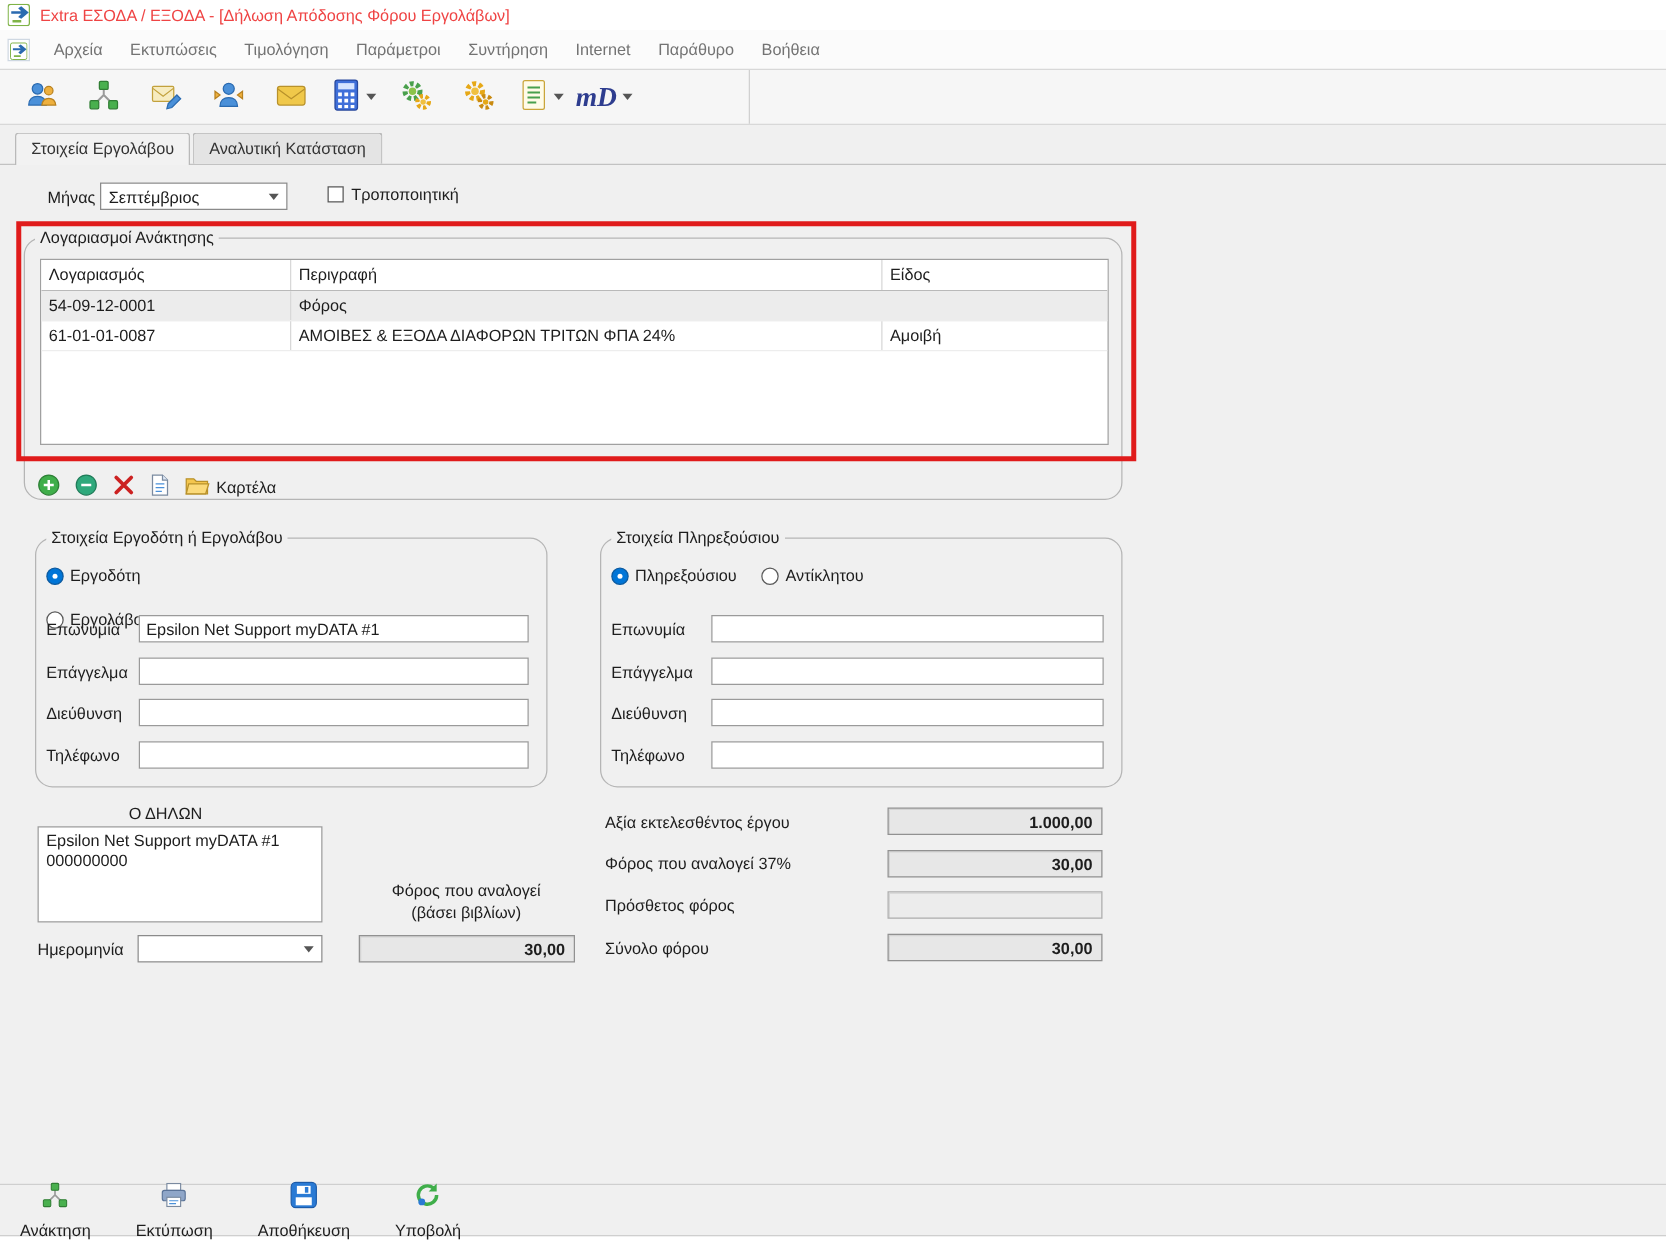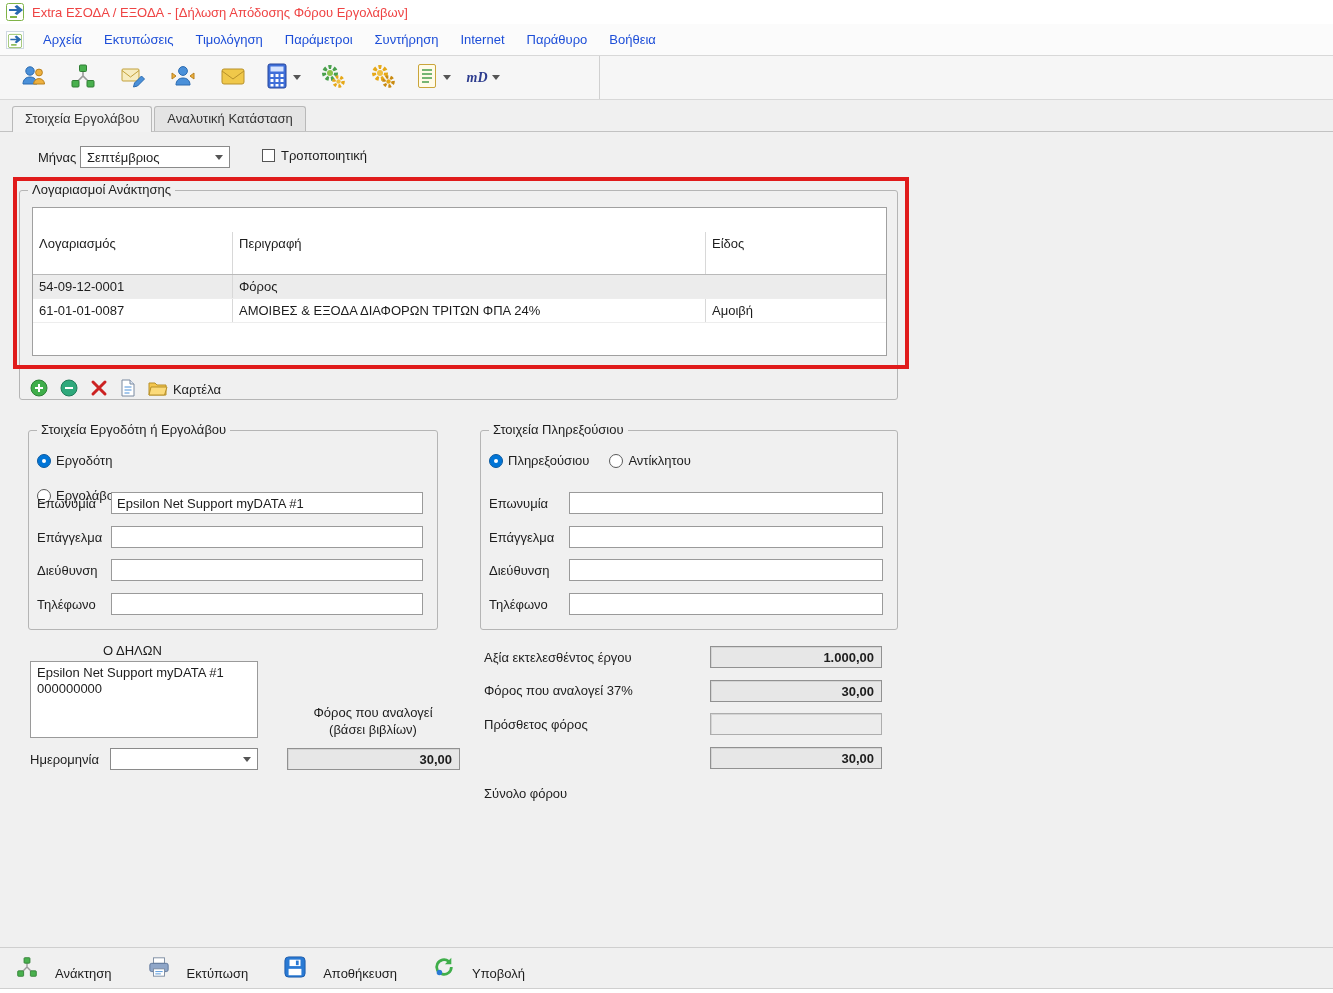--- a/index.html
+++ b/index.html
@@ -6,27 +6,27 @@
   html,body { background:#fff; }
   body { font-family:"Liberation Sans","DejaVu Sans",sans-serif; }
   #app { position:relative; width:1333px; height:993px; background:#fff; font-size:13px; color:#1d1d1d; overflow:hidden; }
 
   
   .titlebar { position:absolute; top:0; left:0; right:0; height:24px; background:#fff; display:flex; align-items:center; gap:8px; padding-left:6px; }
   .titlebar .title-text { color:#ef4444; }
   .appicon { width:18px; height:18px; display:inline-flex; }
   .menubar { position:absolute; top:24px; left:0; right:0; height:32px; background:#fbfbfb; border-bottom:1px solid #d8d8d8; display:flex; align-items:center; padding-left:6px; }
   .menubar .appicon { margin-right:8px; border:1px solid #cfd8e2; background:#fff; padding:1px; }
-  .menu-item { padding:7px 11px; cursor:default; color:#1d4ed8; }
+  .menu-item { padding:7px 11px; cursor:default; color:#737373; }
 
   .toolbar { position:absolute; top:56px; left:0; right:0; height:44px; background:#f6f6f6; border-bottom:1px solid #d8d8d8; }
   .toolbar-inner { display:flex; align-items:center; height:100%; padding-left:8px; width:600px; border-right:1px solid #d0d0d0; }
   .tool-btn { height:38px; min-width:50px; display:flex; align-items:center; justify-content:center; gap:4px; border-radius:3px; }
   .caret { width:0; height:0; border-left:4px solid transparent; border-right:4px solid transparent; border-top:5px solid #555; display:inline-block; }
-  .md-logo { font-style:italic; font-weight:bold; font-size:14px; color:#2e3d8f; font-family:"Liberation Serif","DejaVu Serif",serif; }
+  .md-logo { font-style:italic; font-weight:bold; font-size:22px; color:#2e3d8f; font-family:"Liberation Serif","DejaVu Serif",serif; }
 
   
   .content { position:absolute; top:100px; left:0; right:0; height:847px; background:#f0f0f0; }
   .tabstrip { position:absolute; top:106px; left:12px; display:flex; z-index:3; }
   .tab { height:25px; line-height:24px; padding:0 12px; border:1px solid #b9b9b9; border-bottom:none; background:#e4e4e4; border-radius:3px 3px 0 0; margin-right:2px; color:#333; }
   .tab.active { background:#f2f2f2; height:26px; z-index:4; }
   .panel-topline { position:absolute; top:131px; left:0; right:0; border-top:1px solid #c2c2c2; z-index:2; }
 
   .lbl { position:absolute; white-space:nowrap; color:#1d1d1d; }
   .tinput { position:absolute; height:22px; background:#fff; border:1px solid #9a9a9a; font:inherit; padding:2px 5px; color:#1d1d1d; }
@@ -34,44 +34,44 @@
   .ro-field { position:absolute; height:22px; background:#e7e7e7; border:1px solid #919191; font-weight:bold; text-align:right; padding:3px 7px; box-shadow:inset 1px 1px 0 #d4d4d4; }
   .ro-field.dim { background:#ececec; border-color:#adadad; }
 
   .checkbox-wrap { position:absolute; display:flex; align-items:center; gap:6px; }
   .cbox { width:13px; height:13px; background:#fff; border:1px solid #555; display:inline-block; }
   .radio-wrap { display:flex; align-items:center; gap:5px; }
   .radio { width:14px; height:14px; border-radius:50%; border:1px solid #5a5a5a; background:#fff; position:relative; display:inline-block; }
   .radio.checked { background:#0075d7; border-color:#0b5aa0; }
   .radio.checked::after { content:""; position:absolute; left:4px; top:4px; width:4px; height:4px; border-radius:50%; background:#fff; }
 
-  .groupbox { position:absolute; border:1px solid #b5b5b5; border-radius:3px; }
+  .groupbox { position:absolute; border:1px solid #b5b5b5; border-radius:14px; }
   .gb-title { position:absolute; top:-9px; left:8px; background:#f0f0f0; padding:0 4px; white-space:nowrap; }
 
   .highlight-rect { position:absolute; left:13px; top:177px; width:896px; height:192px; border:4px solid #e01b1b; z-index:6; pointer-events:none; }
 
   
   .grid { position:absolute; left:12px; top:16px; width:855px; height:149px; background:#fff; border:1px solid #a0a0a0; overflow:hidden; }
   .g-row { display:flex; height:24px; }
-  .g-head { height:43px; border-bottom:1px solid #b9b9b9; background:#fff;margin-top:24px; }
+  .g-head { height:25px; border-bottom:1px solid #b9b9b9; background:#fff; }
   .g-cell { padding:4px 6px; border-right:1px solid #d8d8d8; overflow:hidden; white-space:nowrap; }
   .c1 { width:200px; } .c2 { width:473px; } .c3 { width:180px; border-right:none; flex:1; }
   .g-row.sel { background:#ececec;justify-content:space-between; }
   .g-row.data { border-bottom:1px solid #ededed; }
 
   .acct-toolbar { position:absolute; left:10px; top:188px; display:flex; align-items:center; gap:12px; }
   .mini-btn { display:flex; align-items:center; gap:5px; }
 
   
   .memo { position:absolute; left:30px; top:661px; width:228px; height:77px; background:#fff; border:1px solid #9a9a9a; padding:3px 6px; line-height:16px; }
   .center-lbl { position:absolute; text-align:center; line-height:17px; }
 
   
   .statusbar { position:absolute; left:0; right:0; top:947px; height:42px; background:#f0f0f0; border-top:1px solid #cfcfcf; border-bottom:1px solid #cfcfcf; display:flex; align-items:center; gap:24px; padding-left:10px; }
-  .sb-btn { display:flex; align-items:flex-end; gap:17px; padding:3px 6px; border-radius:3px; }
+  .sb-btn { display:flex; align-items:center; gap:7px; padding:3px 6px; border-radius:3px;flex-direction:column; }
 </style>
 </head>
 <body>
 
 <div id="app">
 
   <div class="titlebar">
     <span class="appicon">
       <svg viewBox="0 0 18 18" width="18" height="18">
           <rect x="0.5" y="0.5" width="17" height="17" rx="2" fill="#fff" stroke="#7fb347"></rect>
@@ -318,21 +318,21 @@
 
   <span class="lbl" style="left:484px; top:650px;">Αξία εκτελεσθέντος έργου</span>
   <div class="ro-field" style="left:710px; top:646px; width:172px;">1.000,00</div>
 
   <span class="lbl" style="left:484px; top:683px;">Φόρος που αναλογεί 37%</span>
   <div class="ro-field" style="left:710px; top:680px; width:172px;">30,00</div>
 
   <span class="lbl" style="left:484px; top:717px;">Πρόσθετος φόρος</span>
   <div class="ro-field dim" style="left:710px; top:713px; width:172px;"></div>
 
-  <span class="lbl" style="left:484px; top:786px;">Σύνολο φόρου</span>
+  <span class="lbl" style="left:484px; top:751px;">Σύνολο φόρου</span>
   <div class="ro-field" style="left:710px; top:747px; width:172px;">30,00</div>
 
   <div class="statusbar">
     <span class="sb-btn">
       <span><svg width="22" height="22" viewBox="0 0 26 26">
             <path d="M13 7v6M6 20l7-7 7 7" stroke="#9a9a9a" stroke-width="1.6" fill="none"></path>
             <rect x="9.5" y="2" width="7" height="6.5" rx="1" fill="#49b04e" stroke="#2f7d33"></rect>
             <rect x="2" y="17.5" width="7" height="6.5" rx="1" fill="#49b04e" stroke="#2f7d33"></rect>
             <rect x="17" y="17.5" width="7" height="6.5" rx="1" fill="#49b04e" stroke="#2f7d33"></rect>
           </svg></span>

